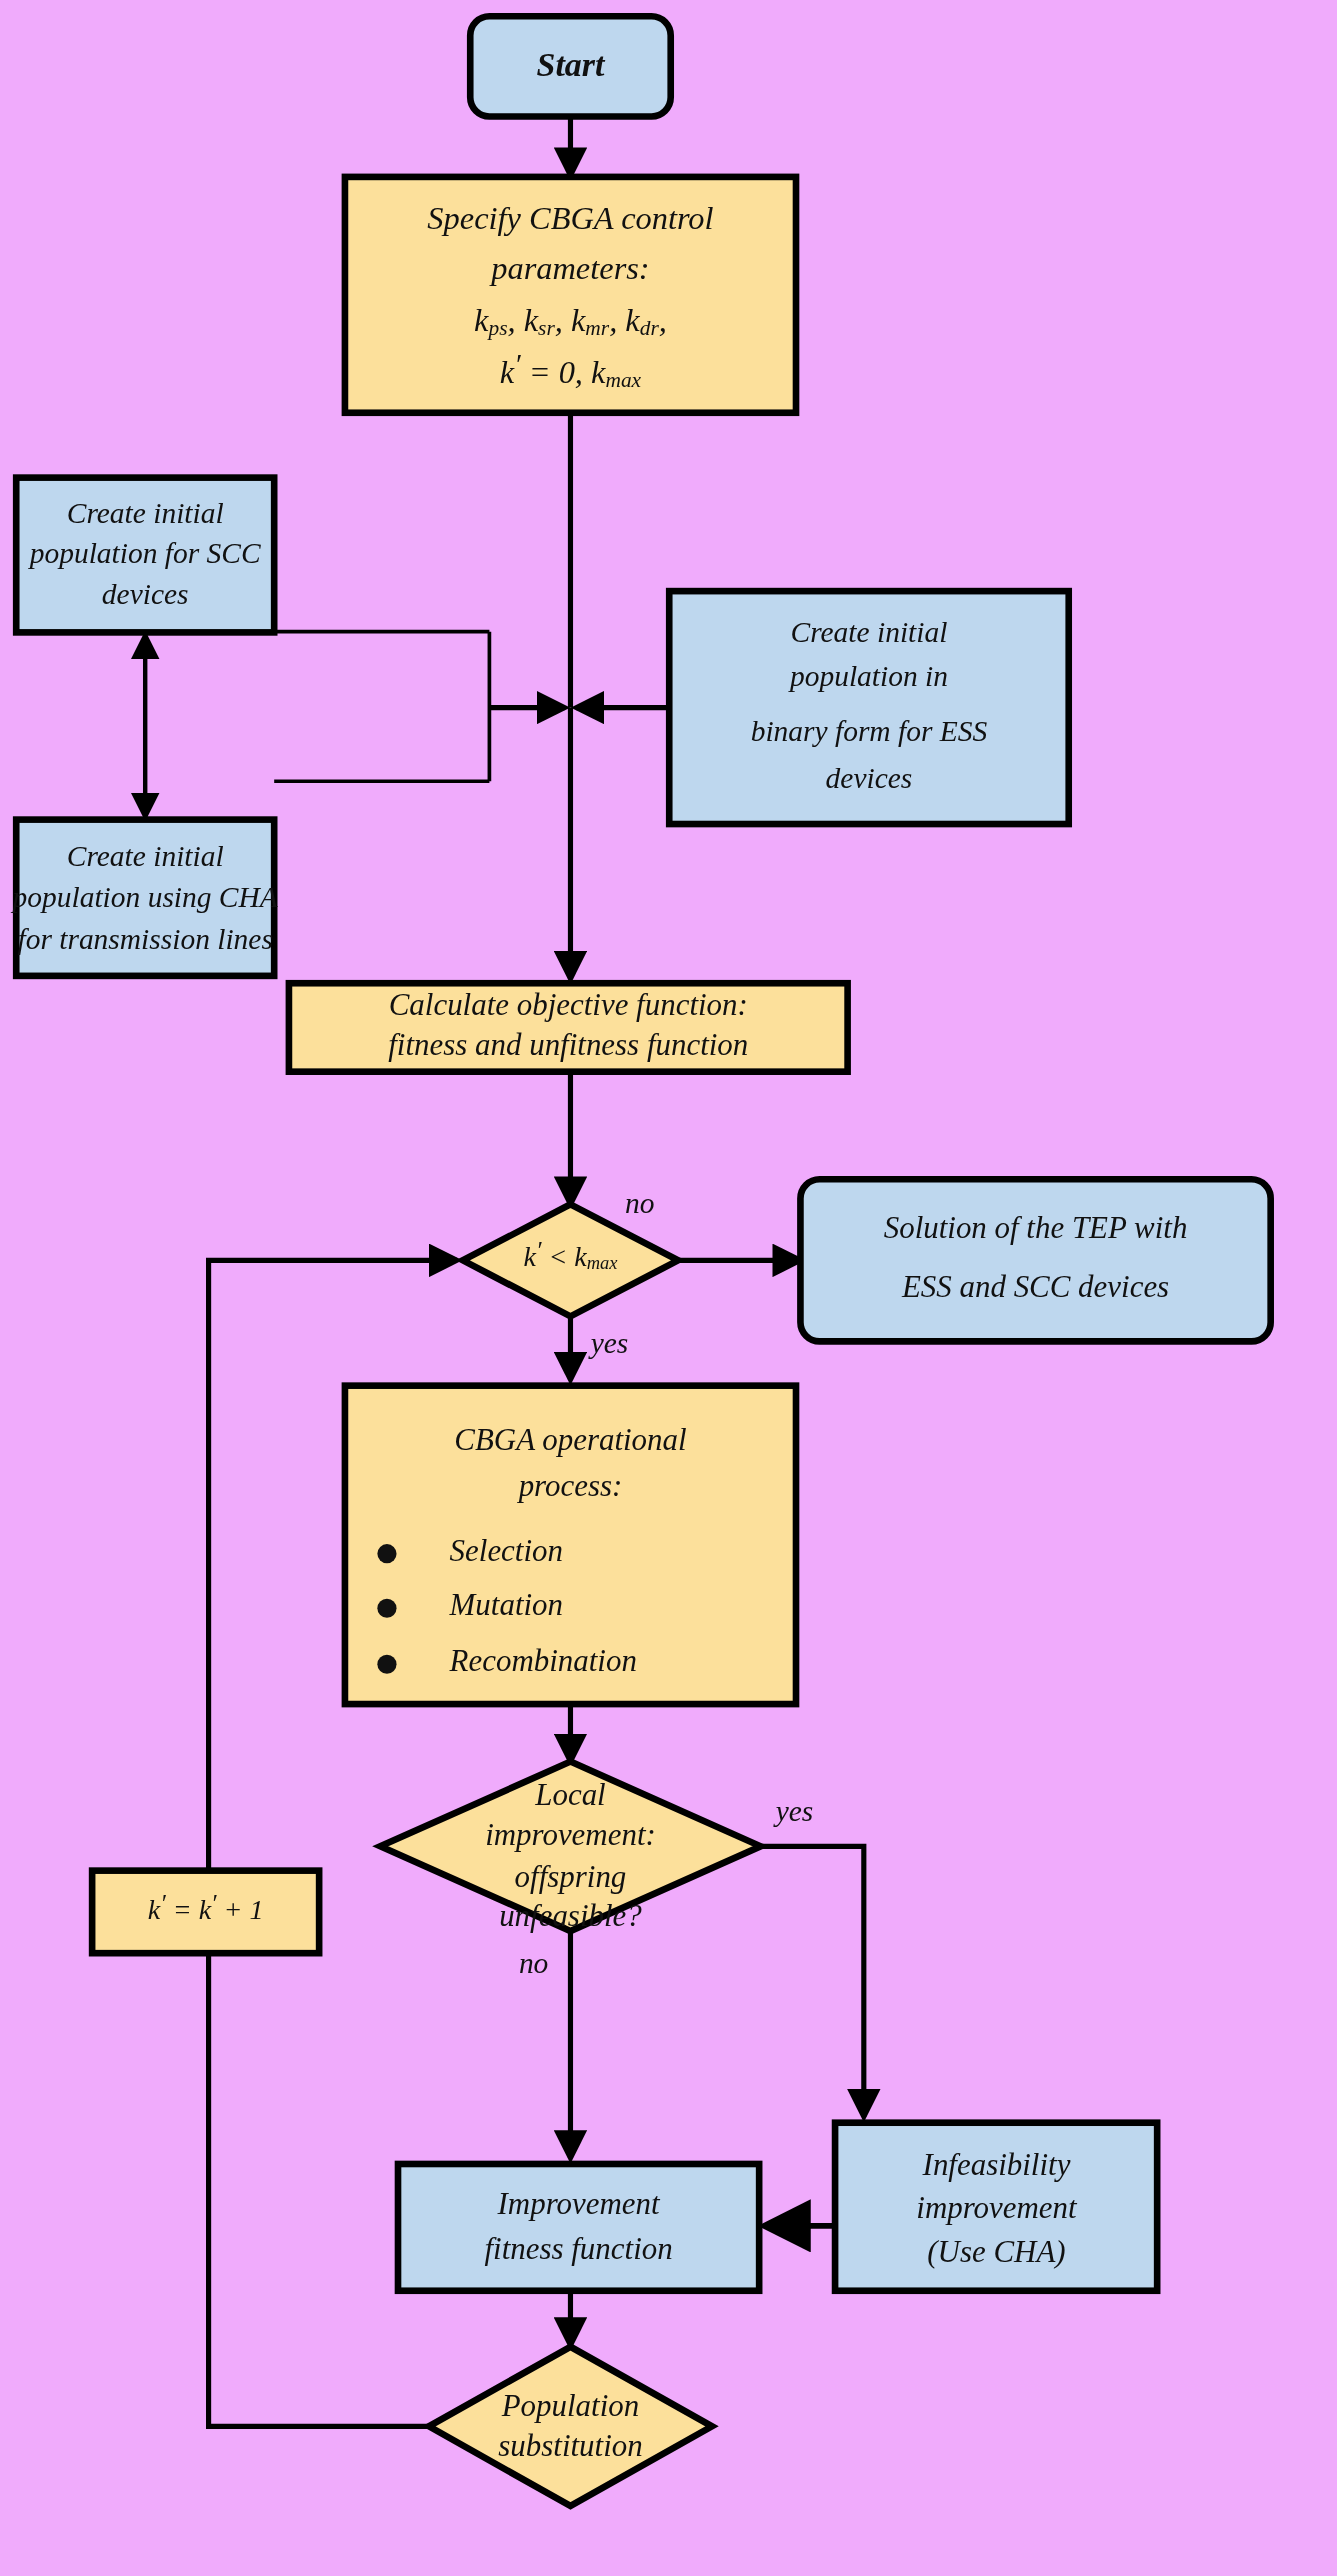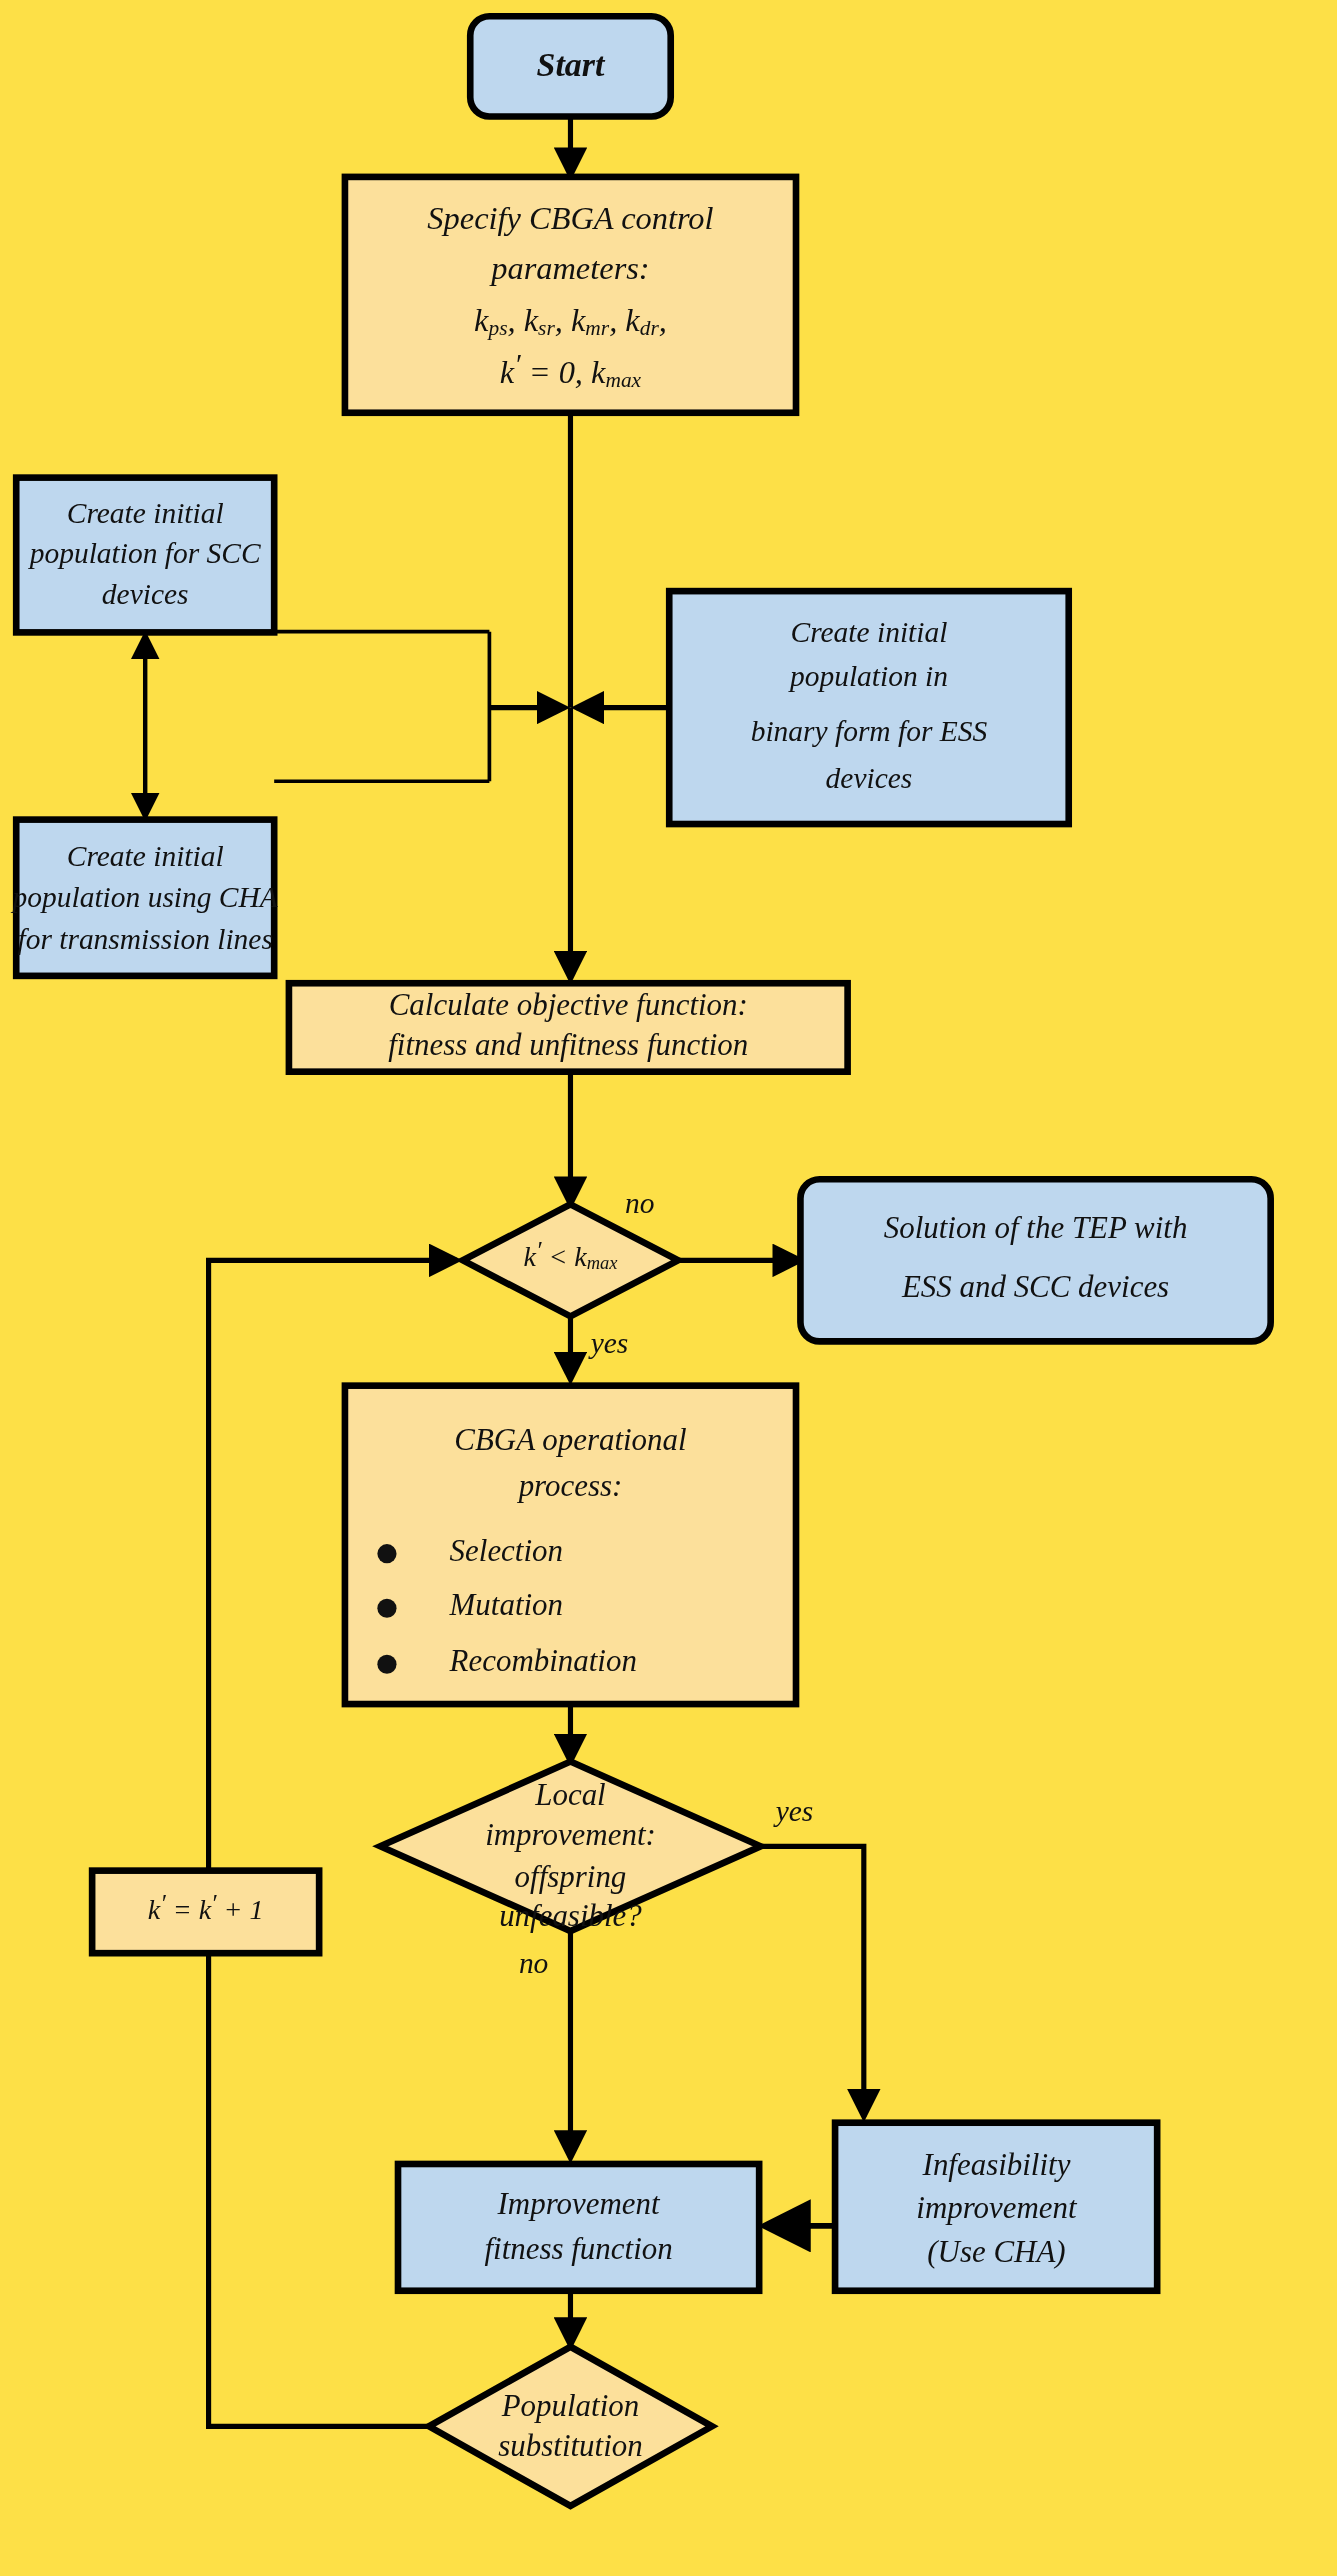--- a/index.html
+++ b/index.html
@@ -4,21 +4,21 @@
 <style>
   html, body {
     margin: 0;
     padding: 0;
     background: #ffffff;
   }
   #canvas-wrap {
     position: relative;
     width: 1337px;
     height: 2576px;
-    background: #fde047;
+    background: #f0abfc;
     font-family: "Liberation Serif", "DejaVu Serif", serif;
   }
   svg#flow {
     position: absolute;
     top: 0; left: 0;
     width: 1337px;
     height: 2576px;
     display: block;
   }
   .node-text {

